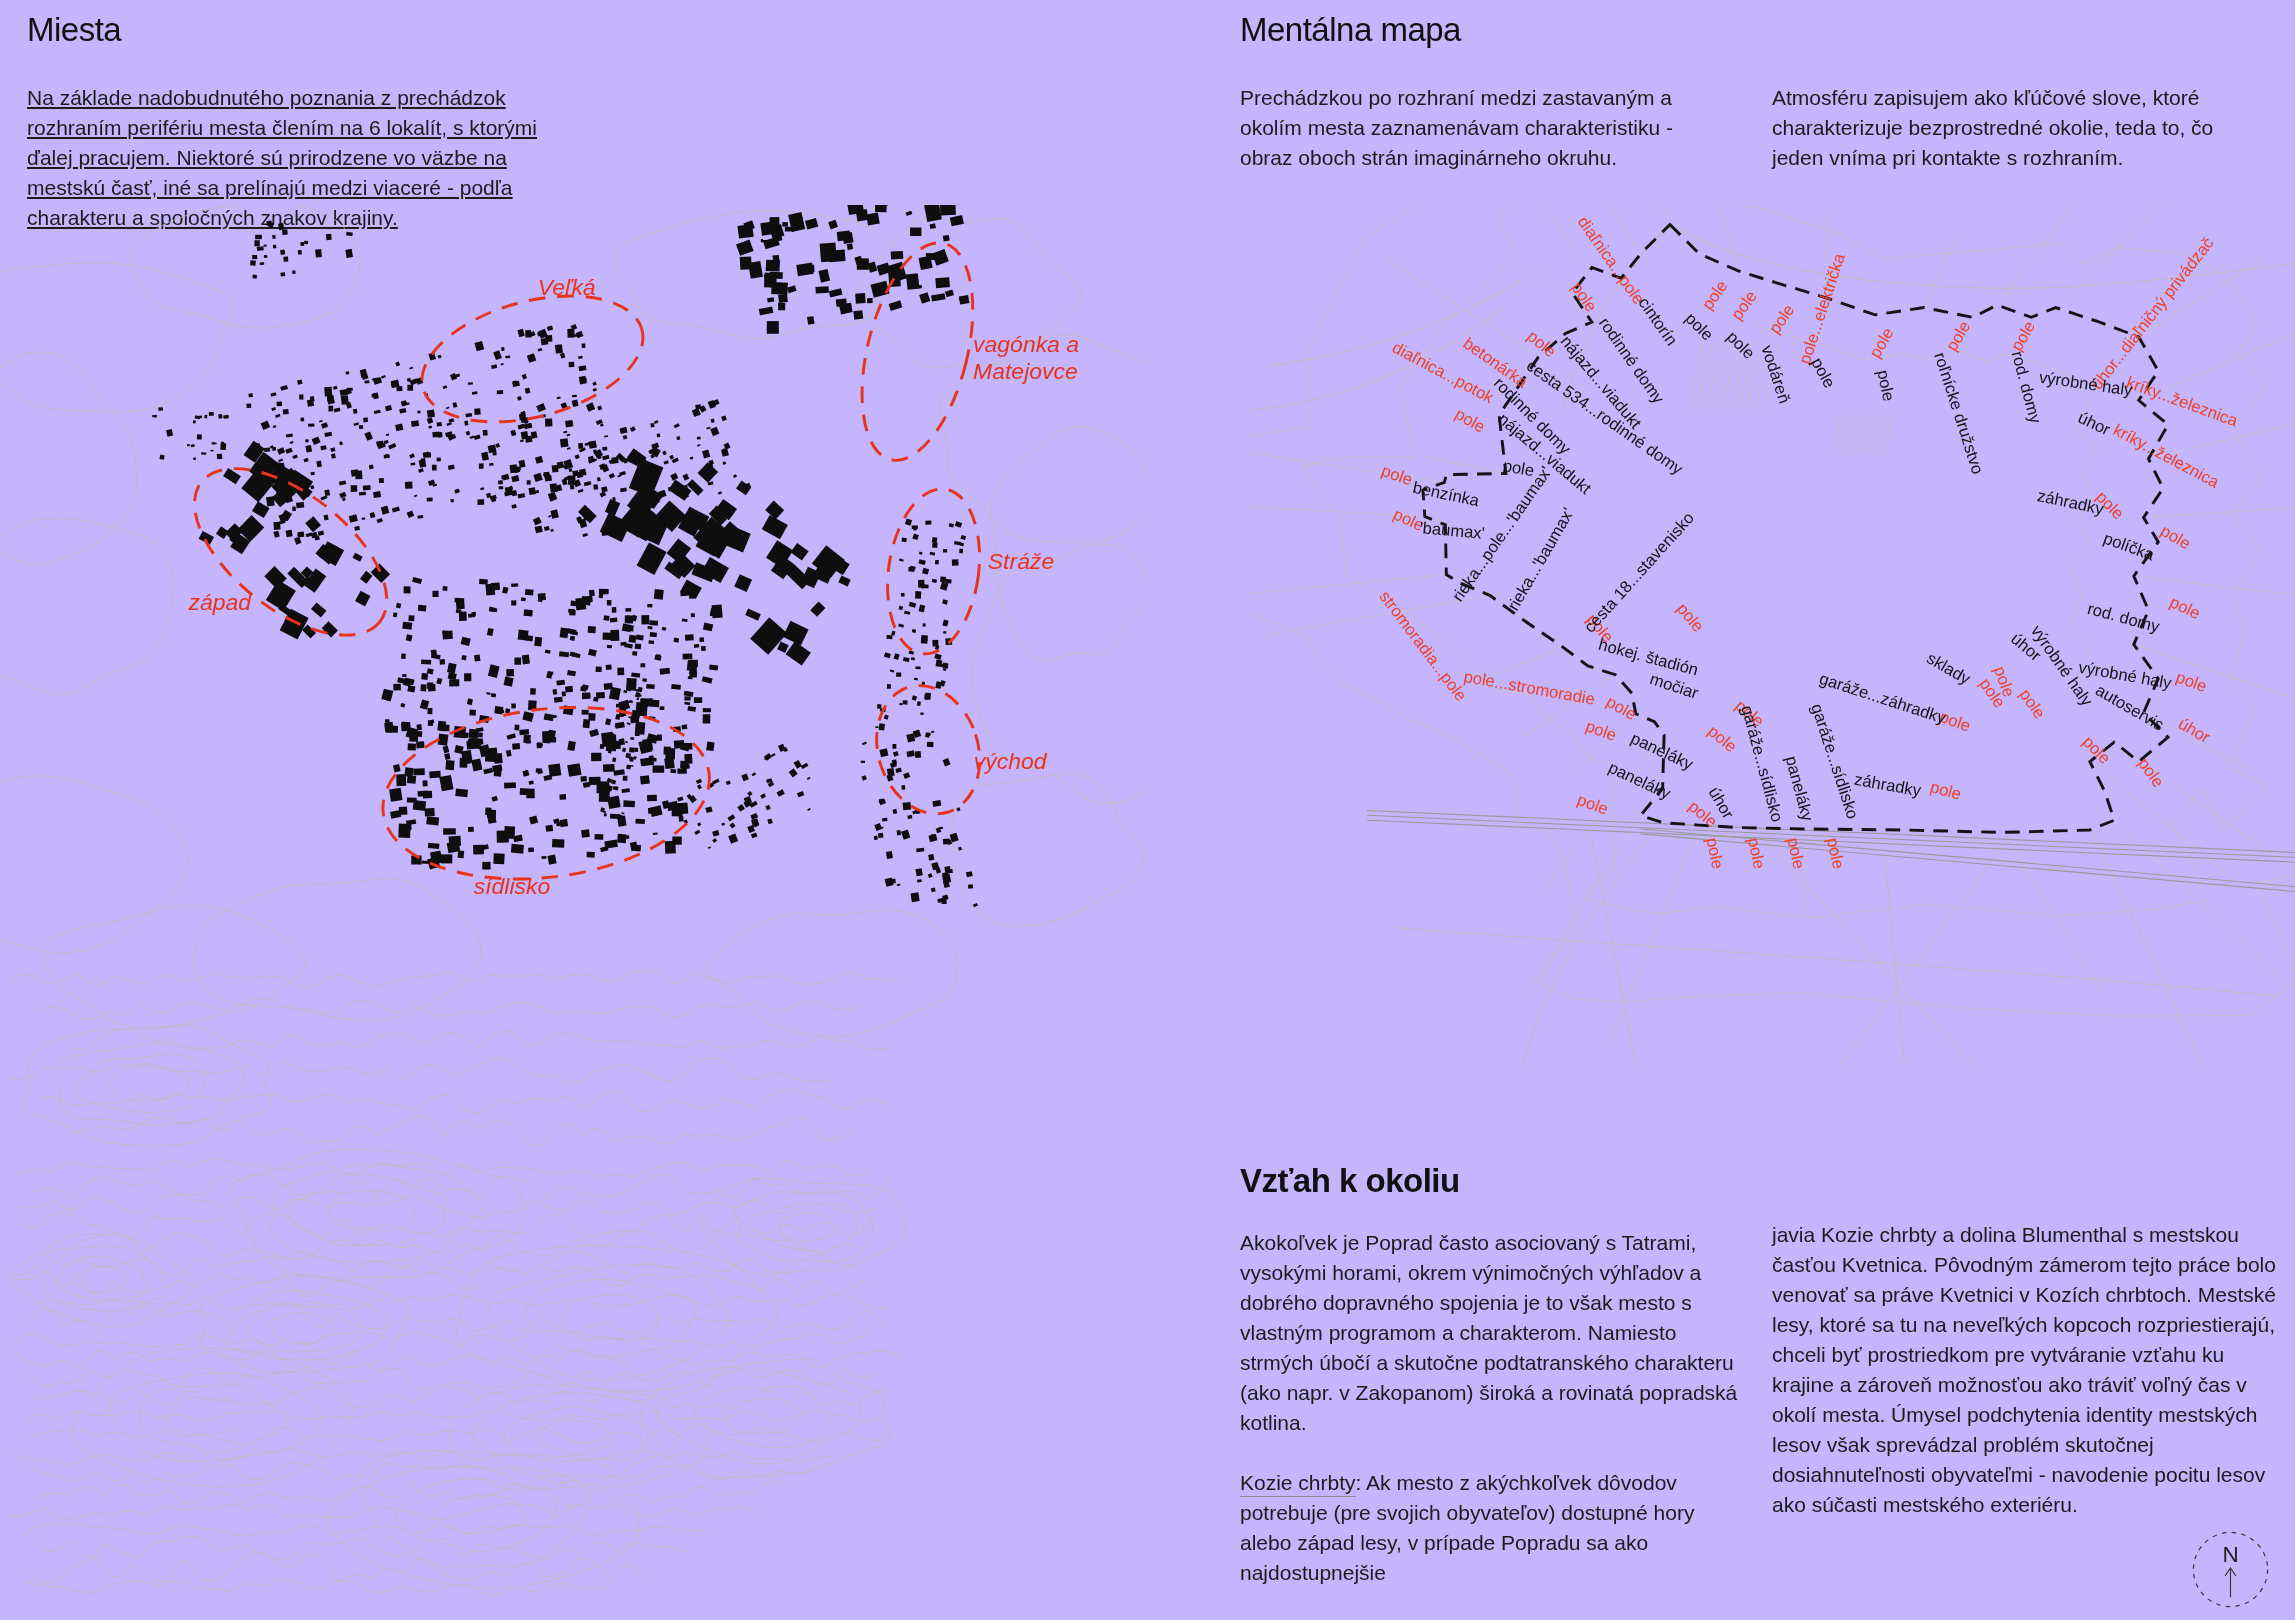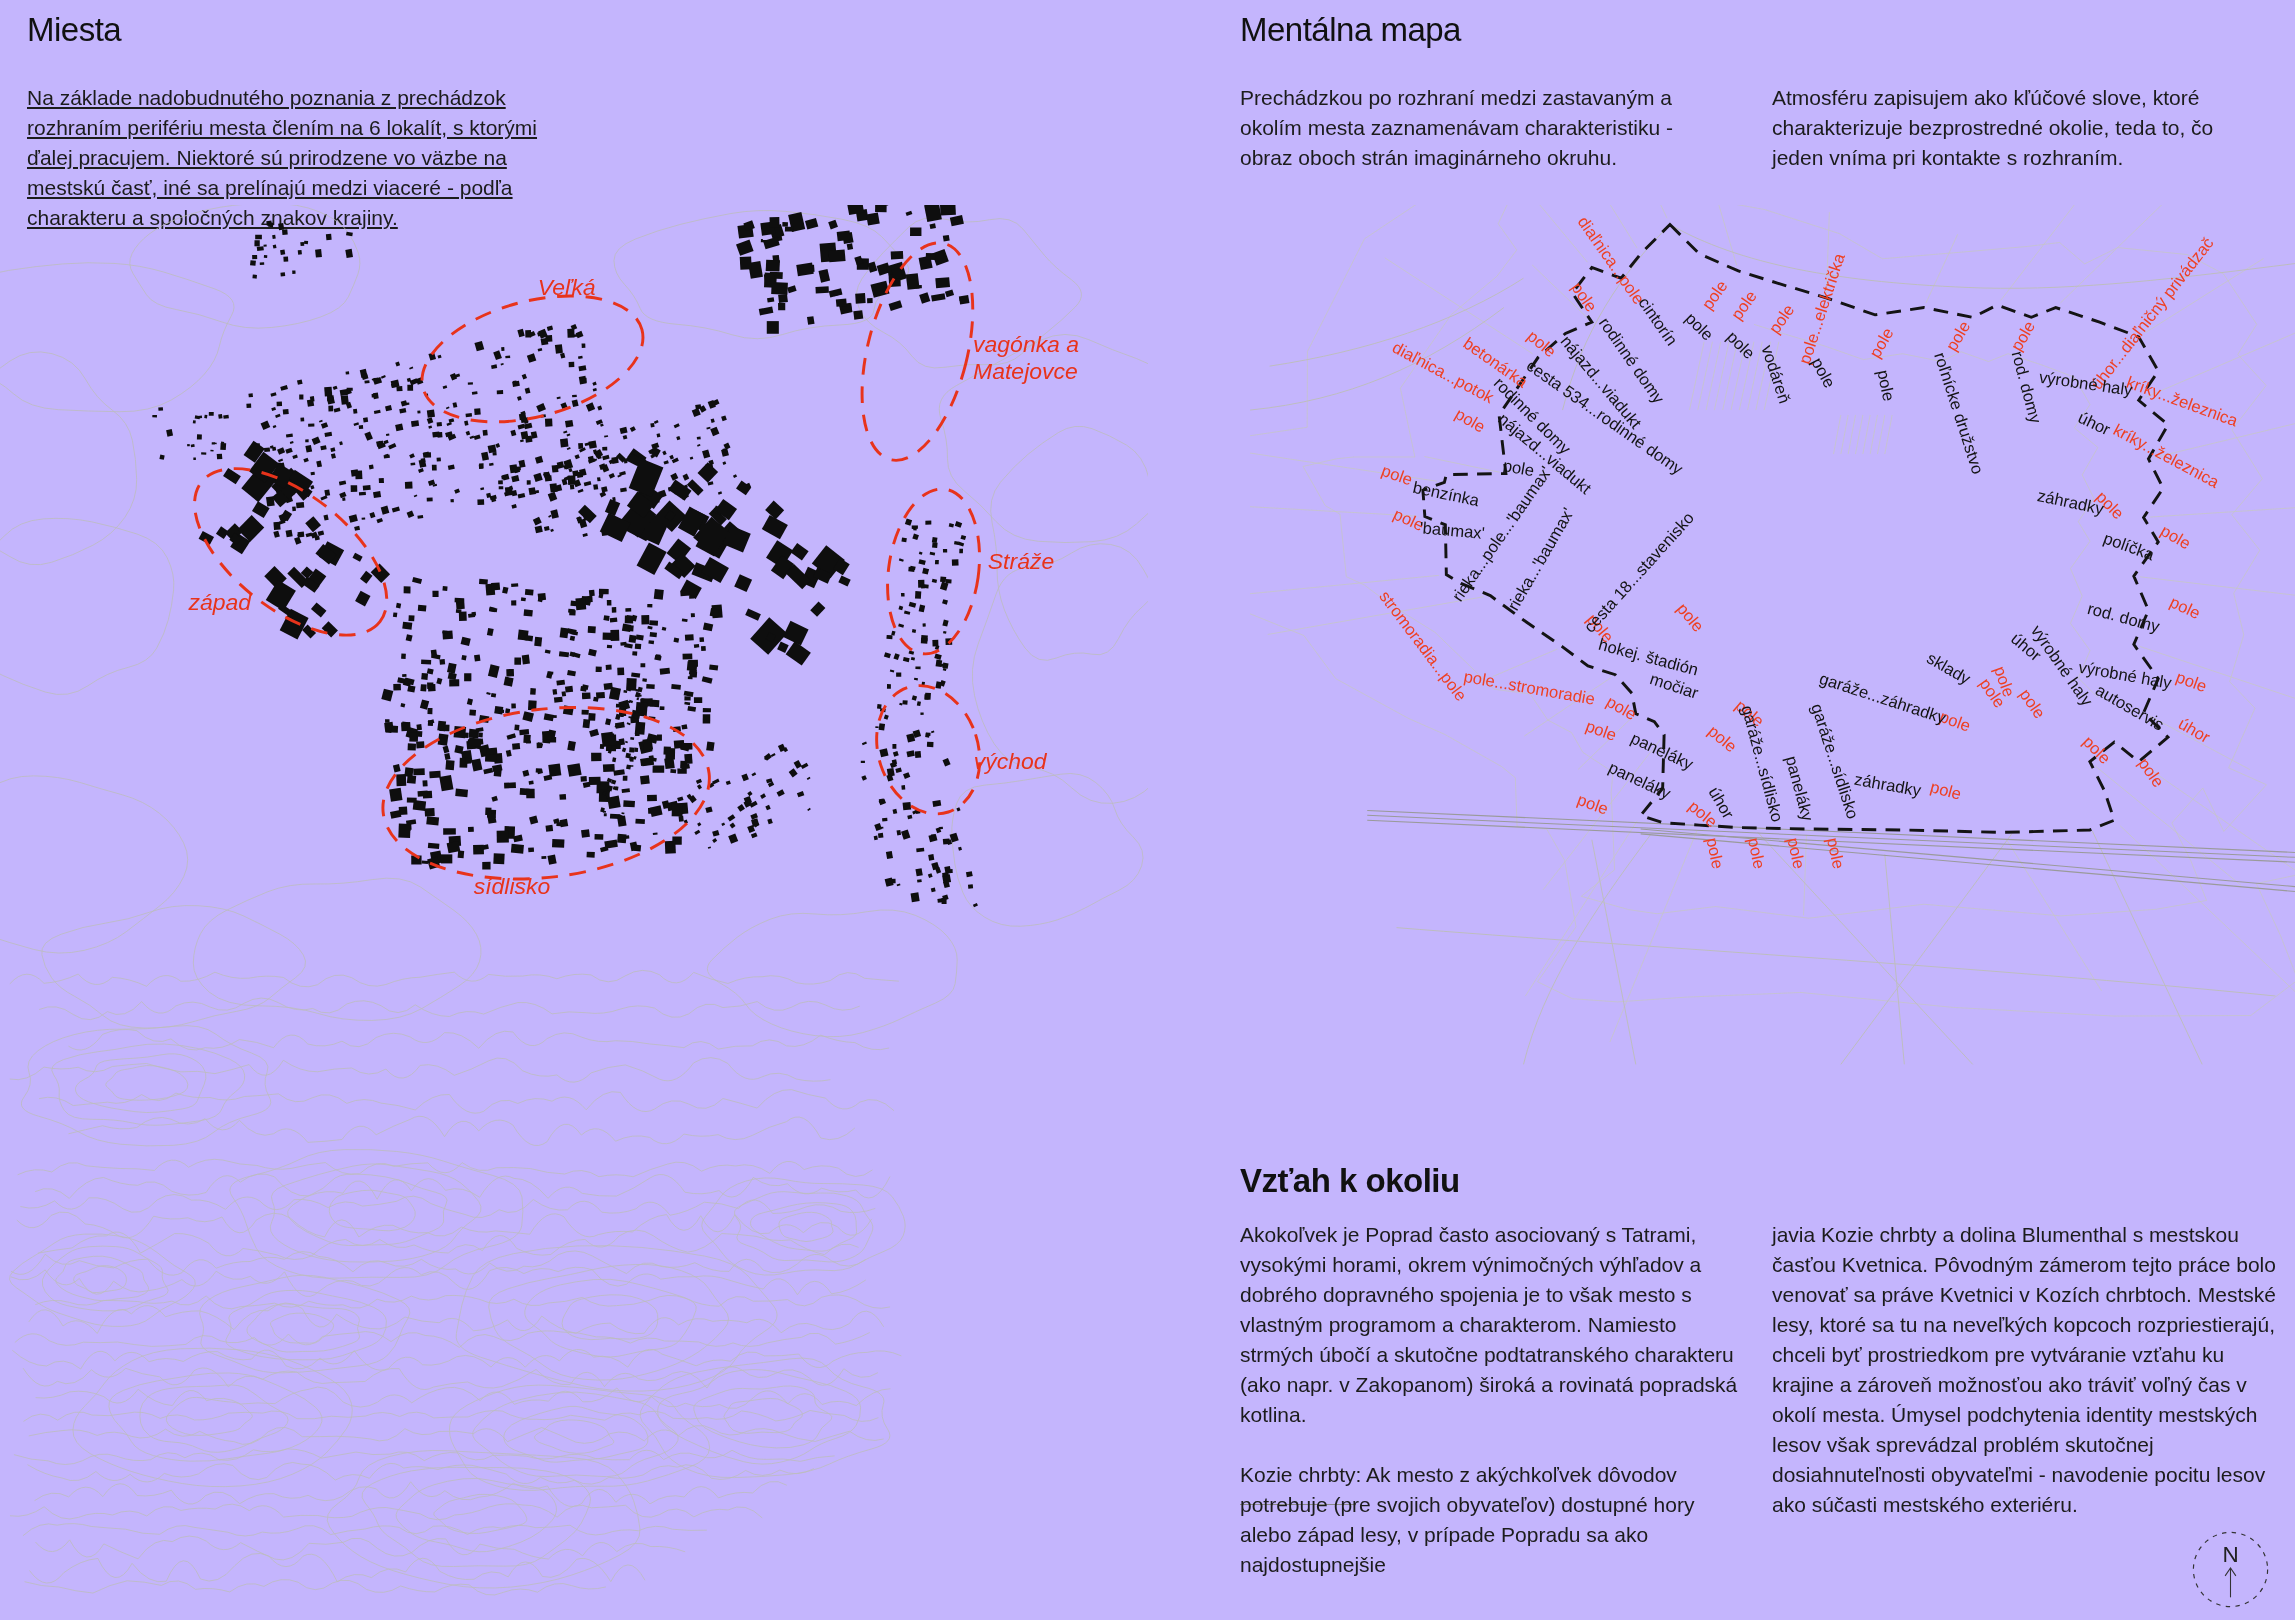--- a/index.html
+++ b/index.html
@@ -1,21 +1,21 @@
 <!DOCTYPE html>
 <html style="--red: #e8331b; --mred: #ee4023;font-size:7.8px"><head>
 <meta charset="utf-8">
 <style>
   html,body{margin:0;padding:0;background:#fff;}
   #page{position:relative;width:2295px;height:1620px;background:#c4b5fd;overflow:hidden;
         font-family:"Liberation Sans","DejaVu Sans",sans-serif;color:#1b1b1b;}
   .h1{position:absolute;font-size:33px;font-weight:500;letter-spacing:-0.5px;color:#111;}
   .body-text{position:absolute;font-size:21px;line-height:30px;font-weight:400;color:#1c1c1c;}
-  .body-text p{margin:0 0 30px 0;}
-  .lead-underline{border-bottom:1.5px solid #8a8a8a;padding-bottom:18px;}
+  .body-text p{margin:8px 0 30px 0;}
+  .lead-underline{border-bottom:1.5px solid #8a8a8a;padding-bottom:2px;}
   svg text{font-family:"Liberation Sans","DejaVu Sans",sans-serif;}
   .mm-label{font-size:34px;}
   .mm-red{fill:var(--mred);}
   .mm-black{fill:#141414;}
   .loc-label{font-size:47px;font-style:italic;font-weight:500;fill:var(--red);}
   .compass-n{font-size:46px;fill:#222;}
 </style>
 </head>
 <body>
 

